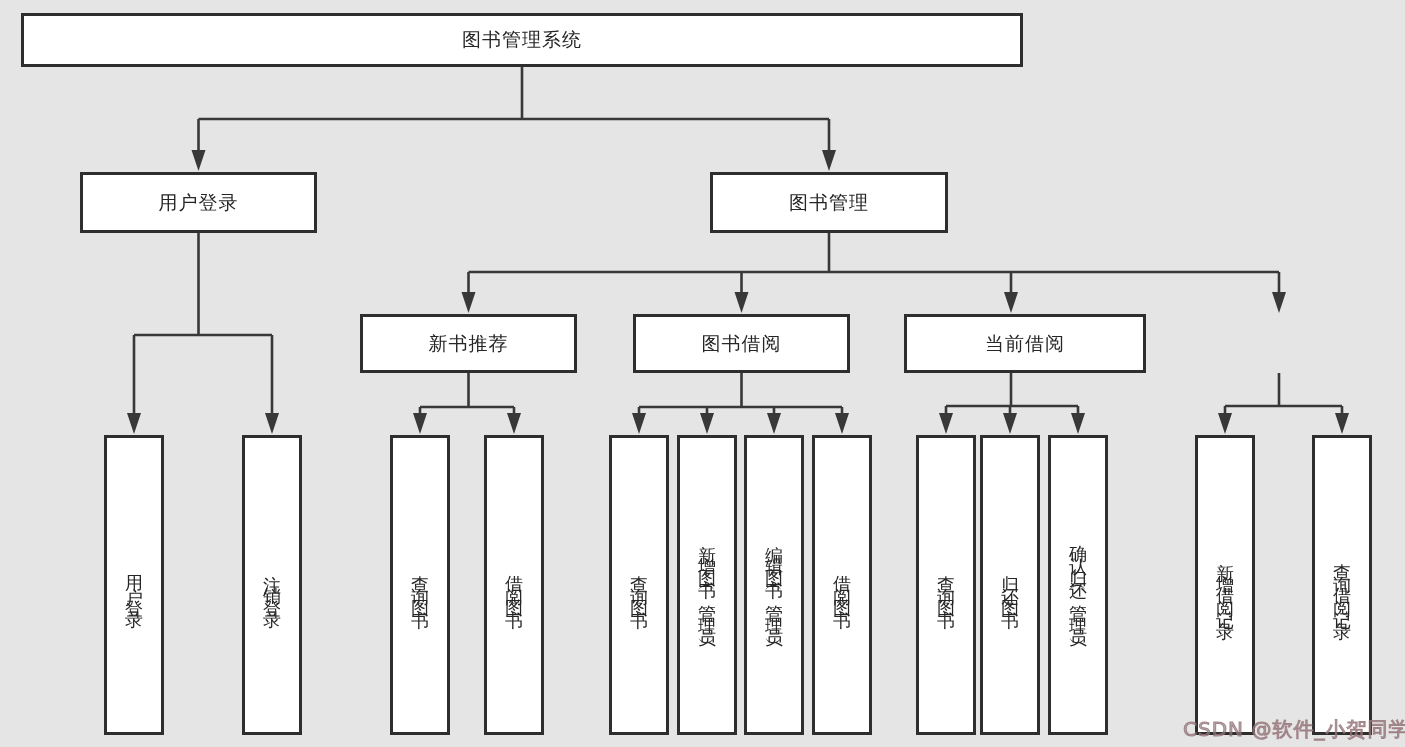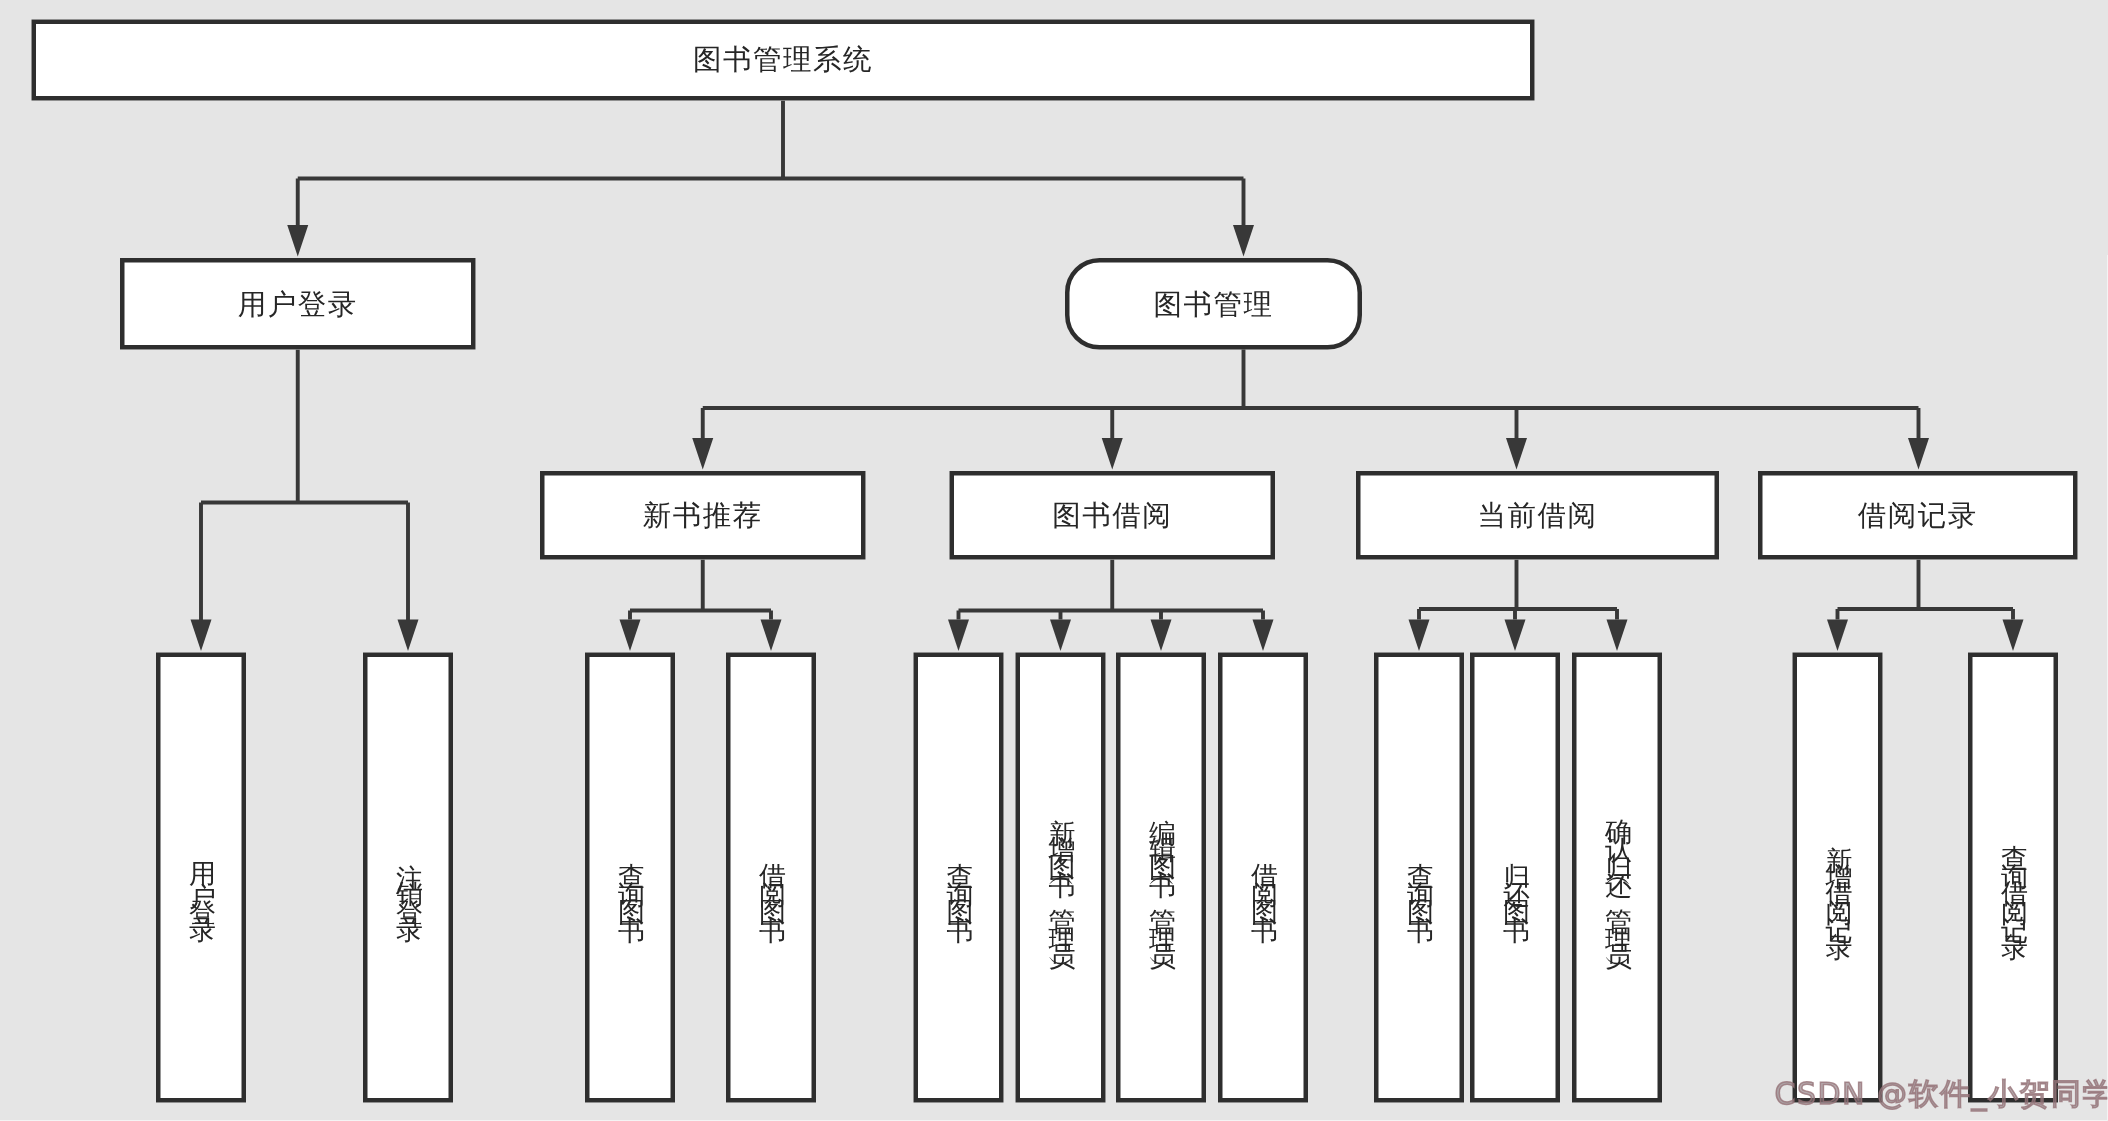--- a/index.html
+++ b/index.html
@@ -108,26 +108,25 @@
     <g>
       <path d="M1279 373 V406 M1225 406 H1342 M1225 406 V413 M1342 406 V413"></path>
       <polygon points="1218,413 1232,413 1225,434"></polygon>
       <polygon points="1335,413 1349,413 1342,434"></polygon>
     </g>
   </svg>
 
   <div class="box h-box" style="left:21px; top:13px; width:1002px; height:54px;">图书管理系统</div>
 
   <div class="box h-box" style="left:80px; top:172px; width:237px; height:61px;">用户登录</div>
-  <div class="box h-box" style="left:710px; top:172px; width:198px; height:61px;border-radius:23px;">图书管理</div>
+  <div class="box h-box" style="left:710px; top:172px; width:238px; height:61px;">图书管理</div>
 
   <div class="box h-box" style="left:360px; top:314px; width:217px; height:59px;">新书推荐</div>
   <div class="box h-box" style="left:633px; top:314px; width:217px; height:59px;">图书借阅</div>
   <div class="box h-box" style="left:904px; top:314px; width:242px; height:59px;">当前借阅</div>
-  <div class="box h-box" style="left:1172px; top:314px; width:213px; height:59px;">借阅记录</div>
 
   <div class="box v-box" style="left:104px; top:435px; width:60px; height:300px;">用户登录</div>
   <div class="box v-box" style="left:242px; top:435px; width:60px; height:300px;">注销登录</div>
 
   <div class="box v-box" style="left:390px; top:435px; width:60px; height:300px;">查询图书</div>
   <div class="box v-box" style="left:484px; top:435px; width:60px; height:300px;">借阅图书</div>
 
   <div class="box v-box" style="left:609px; top:435px; width:60px; height:300px;">查询图书</div>
   <div class="box v-box" style="left:677px; top:435px; width:60px; height:300px;">新增图书（管理员）</div>
   <div class="box v-box" style="left:744px; top:435px; width:60px; height:300px;">编辑图书（管理员）</div>

